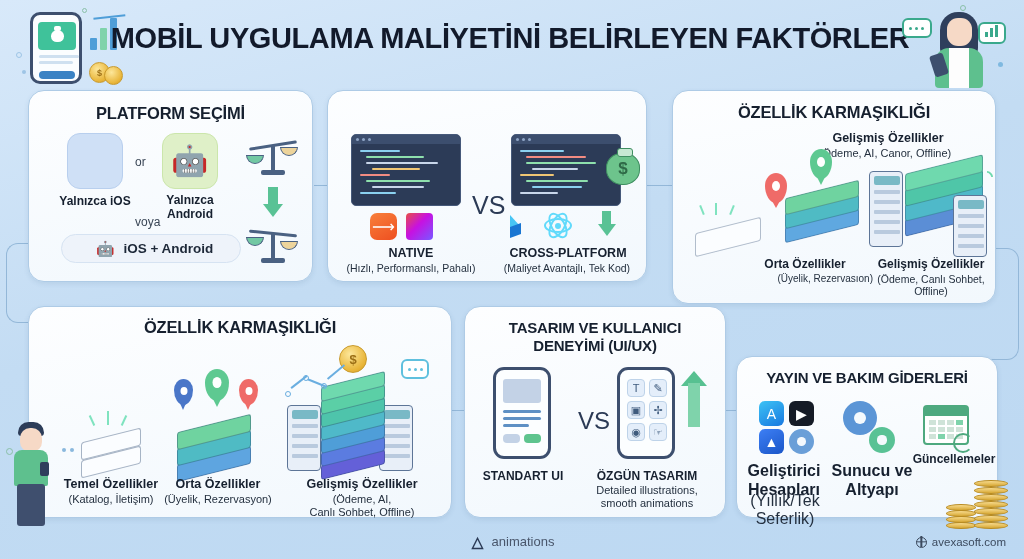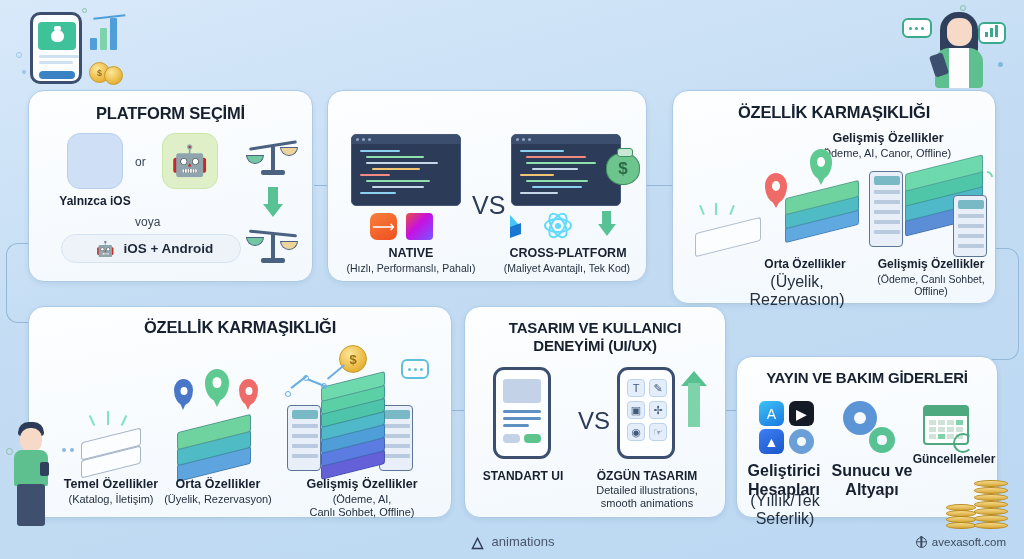--- a/index.html
+++ b/index.html
@@ -331,20 +331,21 @@
         <div class="hl-bar" style="left:22px;width:7px;height:32px;"></div>
         <div style="position:absolute;left:6px;top:2px;width:32px;height:14px;border-top:2px solid #4f9ed8;transform:rotate(-6deg);"></div>
       </div>
       <div class="hl-coin" style="left:89px;top:62px;width:21px;height:21px;">$</div>
       <div class="hl-coin" style="left:104px;top:66px;width:19px;height:19px;"></div>
       <div class="dot-deco" style="left:16px;top:52px;width:6px;height:6px;border:1.5px solid #9ec5e6;"></div>
       <div class="dot-deco" style="left:22px;top:70px;width:4px;height:4px;background:#9ec5e6;"></div>
       <div class="dot-deco" style="left:82px;top:8px;width:5px;height:5px;border:1.5px solid #8ac0a8;"></div>
     </div>
 
+    <div class="title">MOBİL UYGULAMA MALİYETİNİ BELİRLEYEN FAKTÖRLER</div>
 
     <div class="hr-wrap">
       <div class="hr-hair"></div>
       <div class="hr-face"></div>
       <div class="hr-body"></div>
       <div class="hr-shirt"></div>
       <div class="hr-phone"></div>
       <div class="bubble" style="left:0px;top:14px;width:30px;height:20px;">
         <div class="bubble-dots">
             <i></i>
@@ -376,20 +377,22 @@
 
     <div class="plat-tile tile-ios" style="left:38px;top:42px;">
       <span class="apple-glyph"></span>
     </div>
     <div class="or-text" style="left:106px;top:64px;">or</div>
     <div class="plat-tile tile-and" style="left:133px;top:42px;">
       <span class="android-glyph">🤖</span>
     </div>
 
     <div class="lbl lbl-main" style="position:absolute;left:10px;top:103px;width:112px;font-size:12px;">Yalnızca iOS</div>
+    <div class="lbl lbl-main" style="position:absolute;left:115px;top:103px;width:92px;font-size:12px;white-space:pre-line;line-height:1.15;">Yalnızca
+Android</div>
 
     <div class="voya-text" style="left:106px;top:124px;">voya</div>
 
     <div class="combo-pill">
       <span class="apple-glyph" style="font-size:16px;"></span>
       <span class="android-glyph" style="font-size:15px;">🤖</span>
       <span>iOS + Android</span>
     </div>
 
     <div class="scale" style="left:218px;top:48px;">
@@ -513,21 +516,21 @@
     <div class="server" style="left:280px;top:104px;height:62px;">
       <div class="server-top"></div>
       <div class="server-slot" style="top:18px;"></div>
       <div class="server-slot" style="top:28px;"></div>
       <div class="server-slot" style="top:38px;"></div>
       <div class="server-slot" style="top:48px;"></div>
     </div>
     <div style="position:absolute;left:308px;top:80px;width:12px;height:12px;border:2px solid #6fd9ae;border-radius:50%;border-color:#6fd9ae transparent transparent transparent;transform:rotate(45deg);"></div>
 
     <div class="lbl lbl-main" style="position:absolute;left:70px;top:166px;width:124px;font-size:12px;">Orta Özellikler</div>
-    <div class="lbl lbl-sub" style="position:absolute;left:56px;top:182px;width:136px;font-size:16px;">(Üyelik, Rezervasıon)</div>
+    <div class="lbl lbl-sub" style="position:absolute;left:64px;top:182px;width:136px;font-size:10px;text-align:right;">(Üyelik, Rezervasıon)</div>
     <div class="lbl lbl-main" style="position:absolute;left:196px;top:166px;width:124px;font-size:12px;">Gelişmiş Özellikler</div>
     <div class="lbl lbl-sub" style="position:absolute;left:196px;top:182px;width:124px;font-size:10.5px;white-space:pre-line;line-height:1.15;">(Ödeme, Canlı Sohbet,
 Offline)</div>
   </div>
 
   <div class="card" id="card4">
     <div class="card-title" style="font-size:16.5px;margin-top:11px;">ÖZELLİK KARMAŞIKLIĞI</div>
 
     <div class="stack-unit" style="left:52px;top:146px;width:60px;height:18px;background:#fbfdff;transform:skewY(-14deg);"></div>
     <div class="stack-unit" style="left:52px;top:128px;width:60px;height:18px;background:#fbfdff;transform:skewY(-14deg);"></div>

